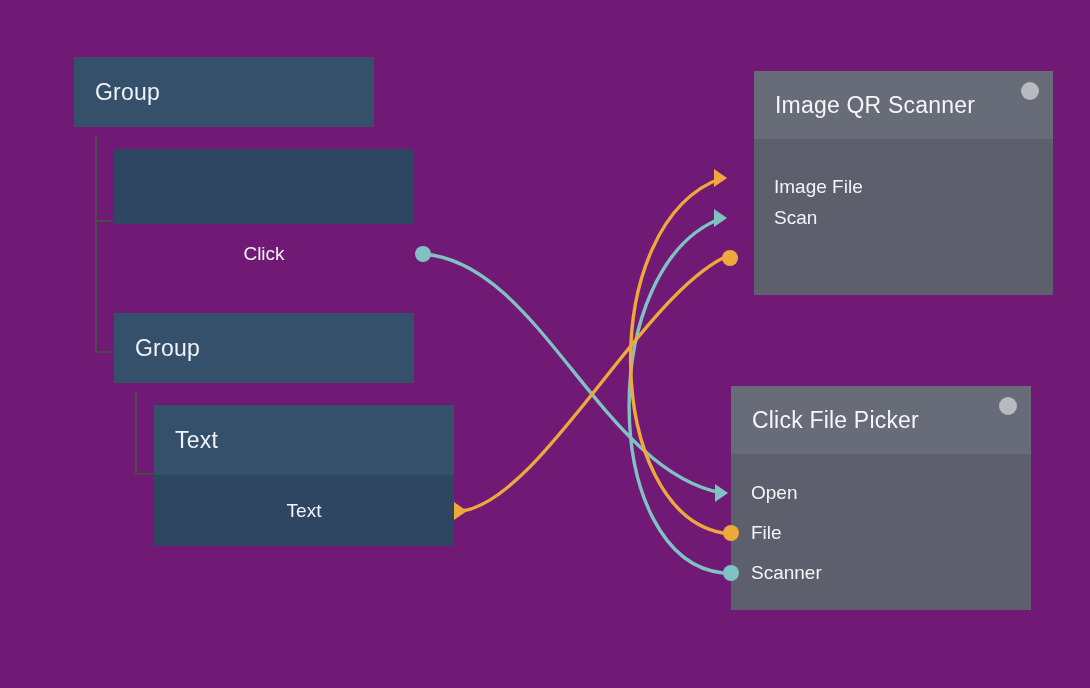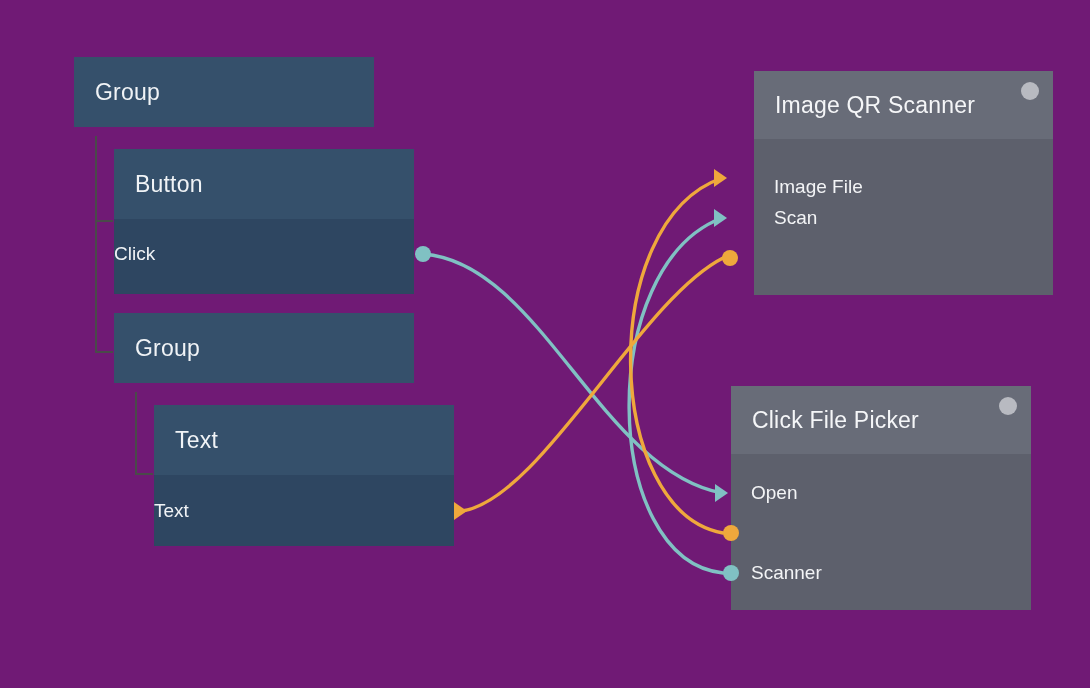--- a/index.html
+++ b/index.html
@@ -6,21 +6,21 @@
   body{width:1090px;height:688px;overflow:hidden;
        font-family:"Liberation Sans","DejaVu Sans",sans-serif;}
   #canvas{position:relative;width:1090px;height:688px;background:#701a75;padding-left:24px;}
 
   
   .tnode{position:absolute;box-sizing:border-box;}
   .tnode .hdr{height:70px;background:#35506b;display:flex;align-items:center;}
   .tnode .hdr .ttl{color:#f0f3f6;font-size:23px;padding-left:21px;letter-spacing:.2px;}
   .tnode .body{background:#2e4661;}
   .tnode .prow{position:relative;height:40px;display:flex;align-items:center;
-               justify-content:flex-start;padding-right:10px;}
+               justify-content:center;padding-right:10px;}
   .tnode .prow .plbl{color:#f0f3f6;font-size:19px;}
 
   
   .fnode{position:absolute;box-sizing:border-box;}
   .fnode .hdr{height:68px;background:#686c78;display:flex;align-items:center;position:relative;}
   .fnode .hdr .ttl{color:#f5f6f8;font-size:23px;padding-left:21px;letter-spacing:.2px;}
   .fnode .hdr .dot-ico{position:absolute;right:14px;top:11px;width:18px;height:18px;
                        border-radius:50%;background:#b8bac1;}
   .fnode .body{background:#5d606c;}
   .fnode .prow{position:relative;height:40px;display:flex;align-items:center;
@@ -58,23 +58,20 @@
       <div class="guide" style="left: 135px; top: 473px; width: 18px; height: 2px; background: rgb(74, 74, 74);"></div>
     </div>
 
   <div id="tree-layer">
       <div class="tnode" style="left: 74px; top: 57px; width: 300px; height: 70px;">
         <div class="hdr" style="background: rgb(53, 80, 107);">
           <div class="ttl">Group</div>
         </div>
       </div>
       <div class="tnode" style="left: 114px; top: 149px; width: 300px; height: 145px;">
-        <div class="hdr" style="background: rgb(53, 80, 107);">
-          <div class="ttl">Button</div>
-        </div>
         <div class="prow" style="position: absolute; left: 0px; width: 300px; top: 85px;">
           <span class="plbl">Click</span>
         </div>
         <div class="body" style="height: 75px; background: rgb(46, 70, 97);"></div>
       </div>
       <div class="tnode" style="left: 114px; top: 313px; width: 300px; height: 70px;">
         <div class="hdr" style="background: rgb(53, 80, 107);">
           <div class="ttl">Group</div>
         </div>
       </div>
@@ -105,20 +102,23 @@
       </div>
       <div class="fnode" style="left: 731px; top: 386px; width: 300px; height: 224px;">
         <div class="hdr" style="background: rgb(104, 108, 120);">
           <div class="ttl">Click File Picker</div>
           <div class="dot-ico" style="background: rgb(184, 186, 193);"></div>
         </div>
         <div class="body" style="height: 156px; background: rgb(93, 96, 108);"></div>
         <div class="prow" style="position: absolute; left: 0px; width: 300px; top: 87px; text-align: center;">
           <span class="plbl">Open</span>
         </div>
+        <div class="prow" style="position: absolute; left: 0px; width: 300px; top: 127px;">
+          <span class="plbl">File</span>
+        </div>
         <div class="prow" style="position: absolute; left: 0px; width: 300px; top: 167px;">
           <span class="plbl">Scanner</span>
         </div>
       </div>
     </div>
 
   <div id="port-layer">
       <div class="pmark pdot" style="background: rgb(128, 193, 195); left: 415px; top: 246px;"></div>
       <div class="pmark parr" style="border-left: 13px solid rgb(239, 168, 60); left: 454px; top: 502px;"></div>
       <div class="pmark parr" style="border-left: 13px solid rgb(239, 168, 60); left: 714px; top: 169px;"></div>

